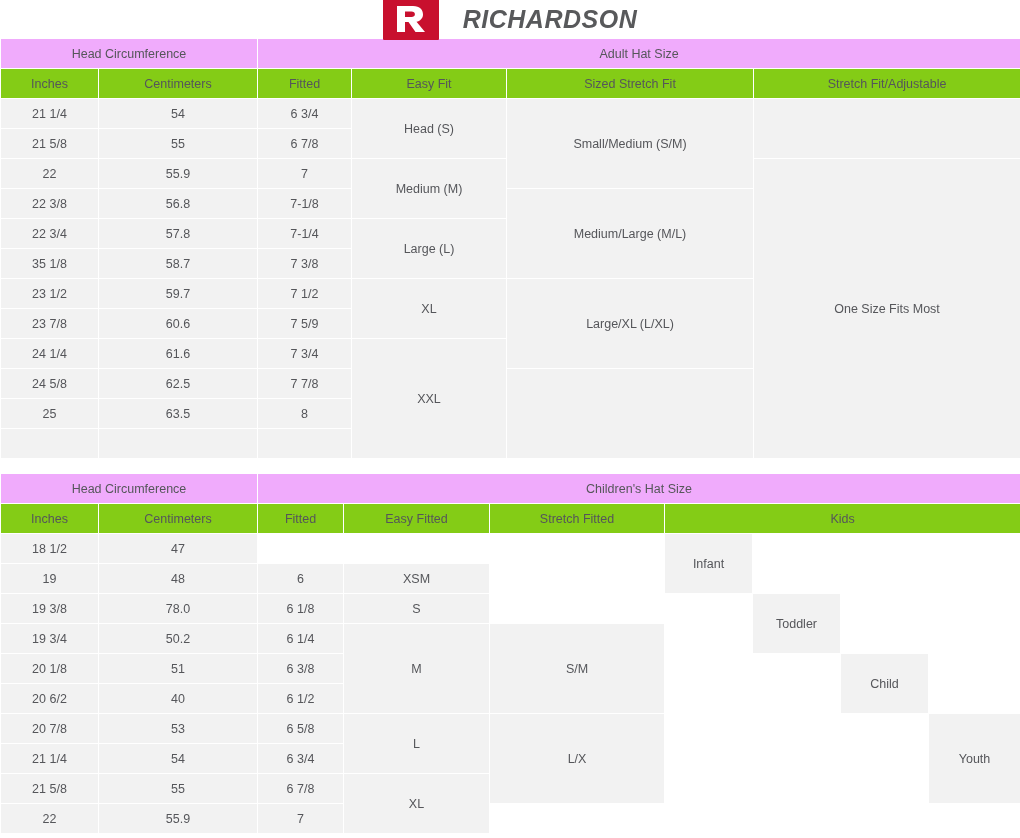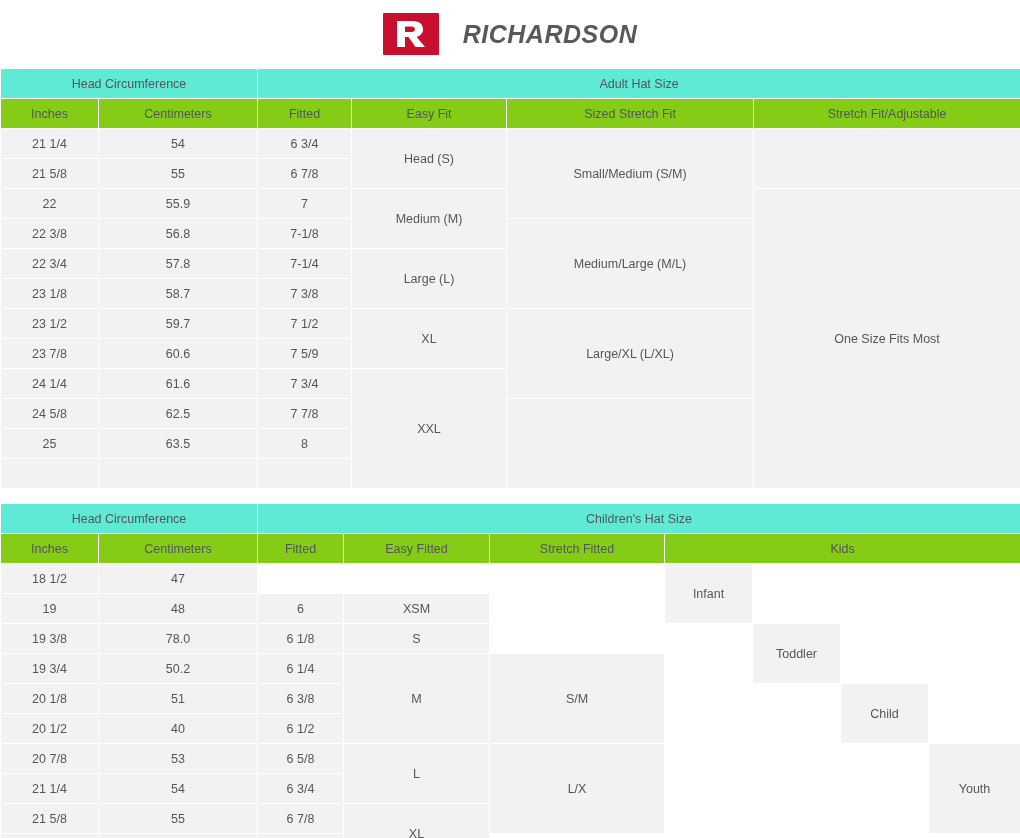--- a/index.html
+++ b/index.html
@@ -11,21 +11,21 @@
     font-family: "Liberation Sans", sans-serif;
     color: #4a4a4a;
   }
   #page {
     width: 1020px;
     position: relative;
   }
 
   
   .logo-bar {
-    height: 68px;
+    height: 38px;
     display: flex;
     align-items: center;
     justify-content: center;
     gap: 24px;
   }
   .logo-mark {
     width: 56px;
     height: 42px;
     background: #c8102e;
     display: flex;
@@ -53,21 +53,21 @@
     border: 1px solid #ffffff;
     text-align: center;
     vertical-align: middle;
     font-size: 12.5px;
     font-weight: normal;
     color: #55565a;
     padding: 0;
     height: 30px;
   }
   .grp {
-    background: #5eead4;
+    background: #f0abfc;
     font-weight: bold;
     font-size: 12.5px;
     color: #4c4c4c;
     height: 30px;
   }
   .sub {
     background: #84cc16;
     font-weight: bold;
     font-size: 12px;
     color: #4c4c4c;
@@ -153,21 +153,21 @@
         <td class="cell">7-1/8</td>
         <td class="cell" rowspan="3">Medium/Large (M/L)</td>
       </tr>
       <tr>
         <td class="cell">22 3/4</td>
         <td class="cell">57.8</td>
         <td class="cell">7-1/4</td>
         <td class="cell" rowspan="2">Large (L)</td>
       </tr>
       <tr>
-        <td class="cell">23 1/8</td>
+        <td class="cell">35 1/8</td>
         <td class="cell">58.7</td>
         <td class="cell">7 3/8</td>
       </tr>
       <tr>
         <td class="cell">23 1/2</td>
         <td class="cell">59.7</td>
         <td class="cell">7 1/2</td>
         <td class="cell" rowspan="2">XL</td>
         <td class="cell" rowspan="3">Large/XL (L/XL)</td>
       </tr>
@@ -281,21 +281,21 @@
         <td class="cell">20 1/8</td>
         <td class="cell">51</td>
         <td class="cell">6 3/8</td>
         <td class="blank"></td>
         <td class="blank"></td>
         <td class="cell" rowspan="2">Child</td>
         <td class="blank"></td>
       </tr>
 
       <tr>
-        <td class="cell">20 1/2</td>
+        <td class="cell">20 6/2</td>
         <td class="cell">40</td>
         <td class="cell">6 1/2</td>
         <td class="blank"></td>
         <td class="blank"></td>
         <td class="blank"></td>
       </tr>
 
       <tr>
         <td class="cell">20 7/8</td>
         <td class="cell">53</td>

